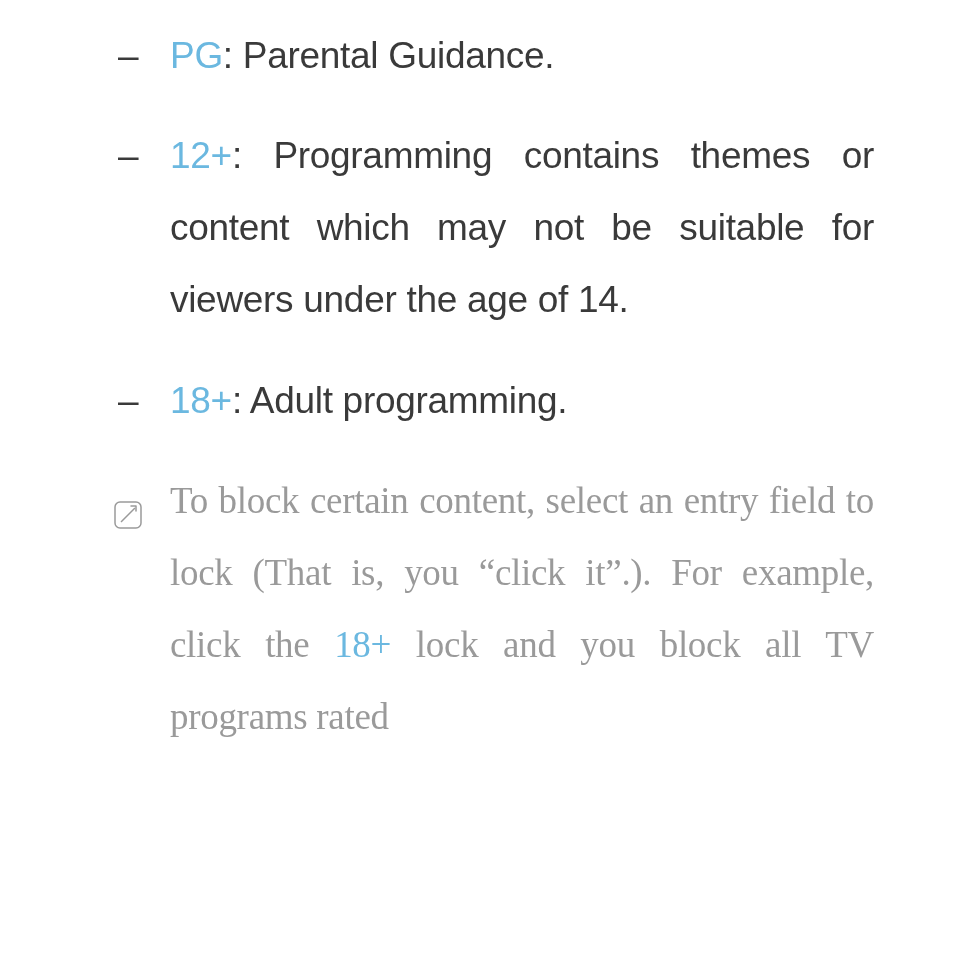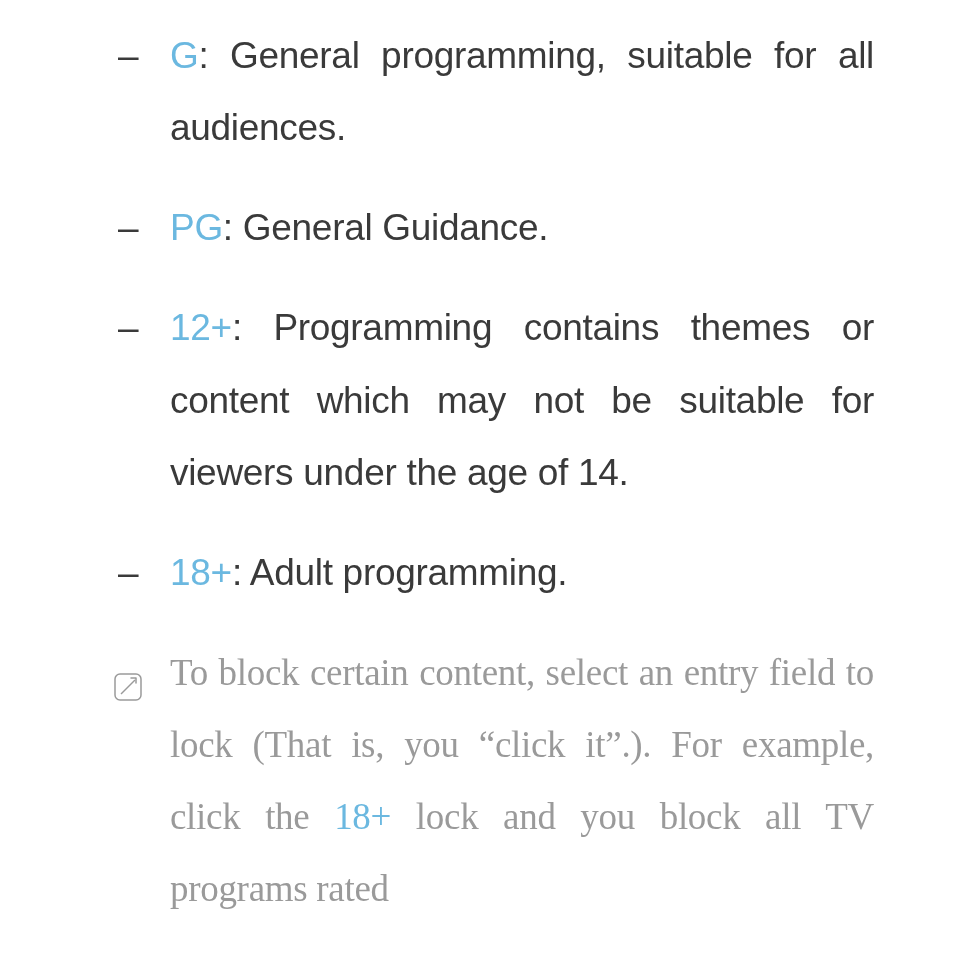--- a/index.html
+++ b/index.html
@@ -56,24 +56,21 @@
     }
     .inline-label {
       color: #6bb8e0;
     }
   </style>
 </head>
 <body>
 
 <ul class="rating-list">
   <li class="rating-item">
-    <span class="rating-label">G</span><span>: General programming, suitable for all audiences.</span>
-  </li>
-  <li class="rating-item">
-    <span class="rating-label">PG</span><span>: General Guidance.</span>
+    <span class="rating-label">PG</span><span>: Parental Guidance.</span>
   </li>
   <li class="rating-item">
     <span class="rating-label">12+</span><span>: Programming contains themes or content which may not be suitable for viewers under the age of 14.</span>
   </li>
   <li class="rating-item">
     <span class="rating-label">18+</span><span>: Adult programming.</span>
   </li>
 </ul>
 
 <div class="note-block">

